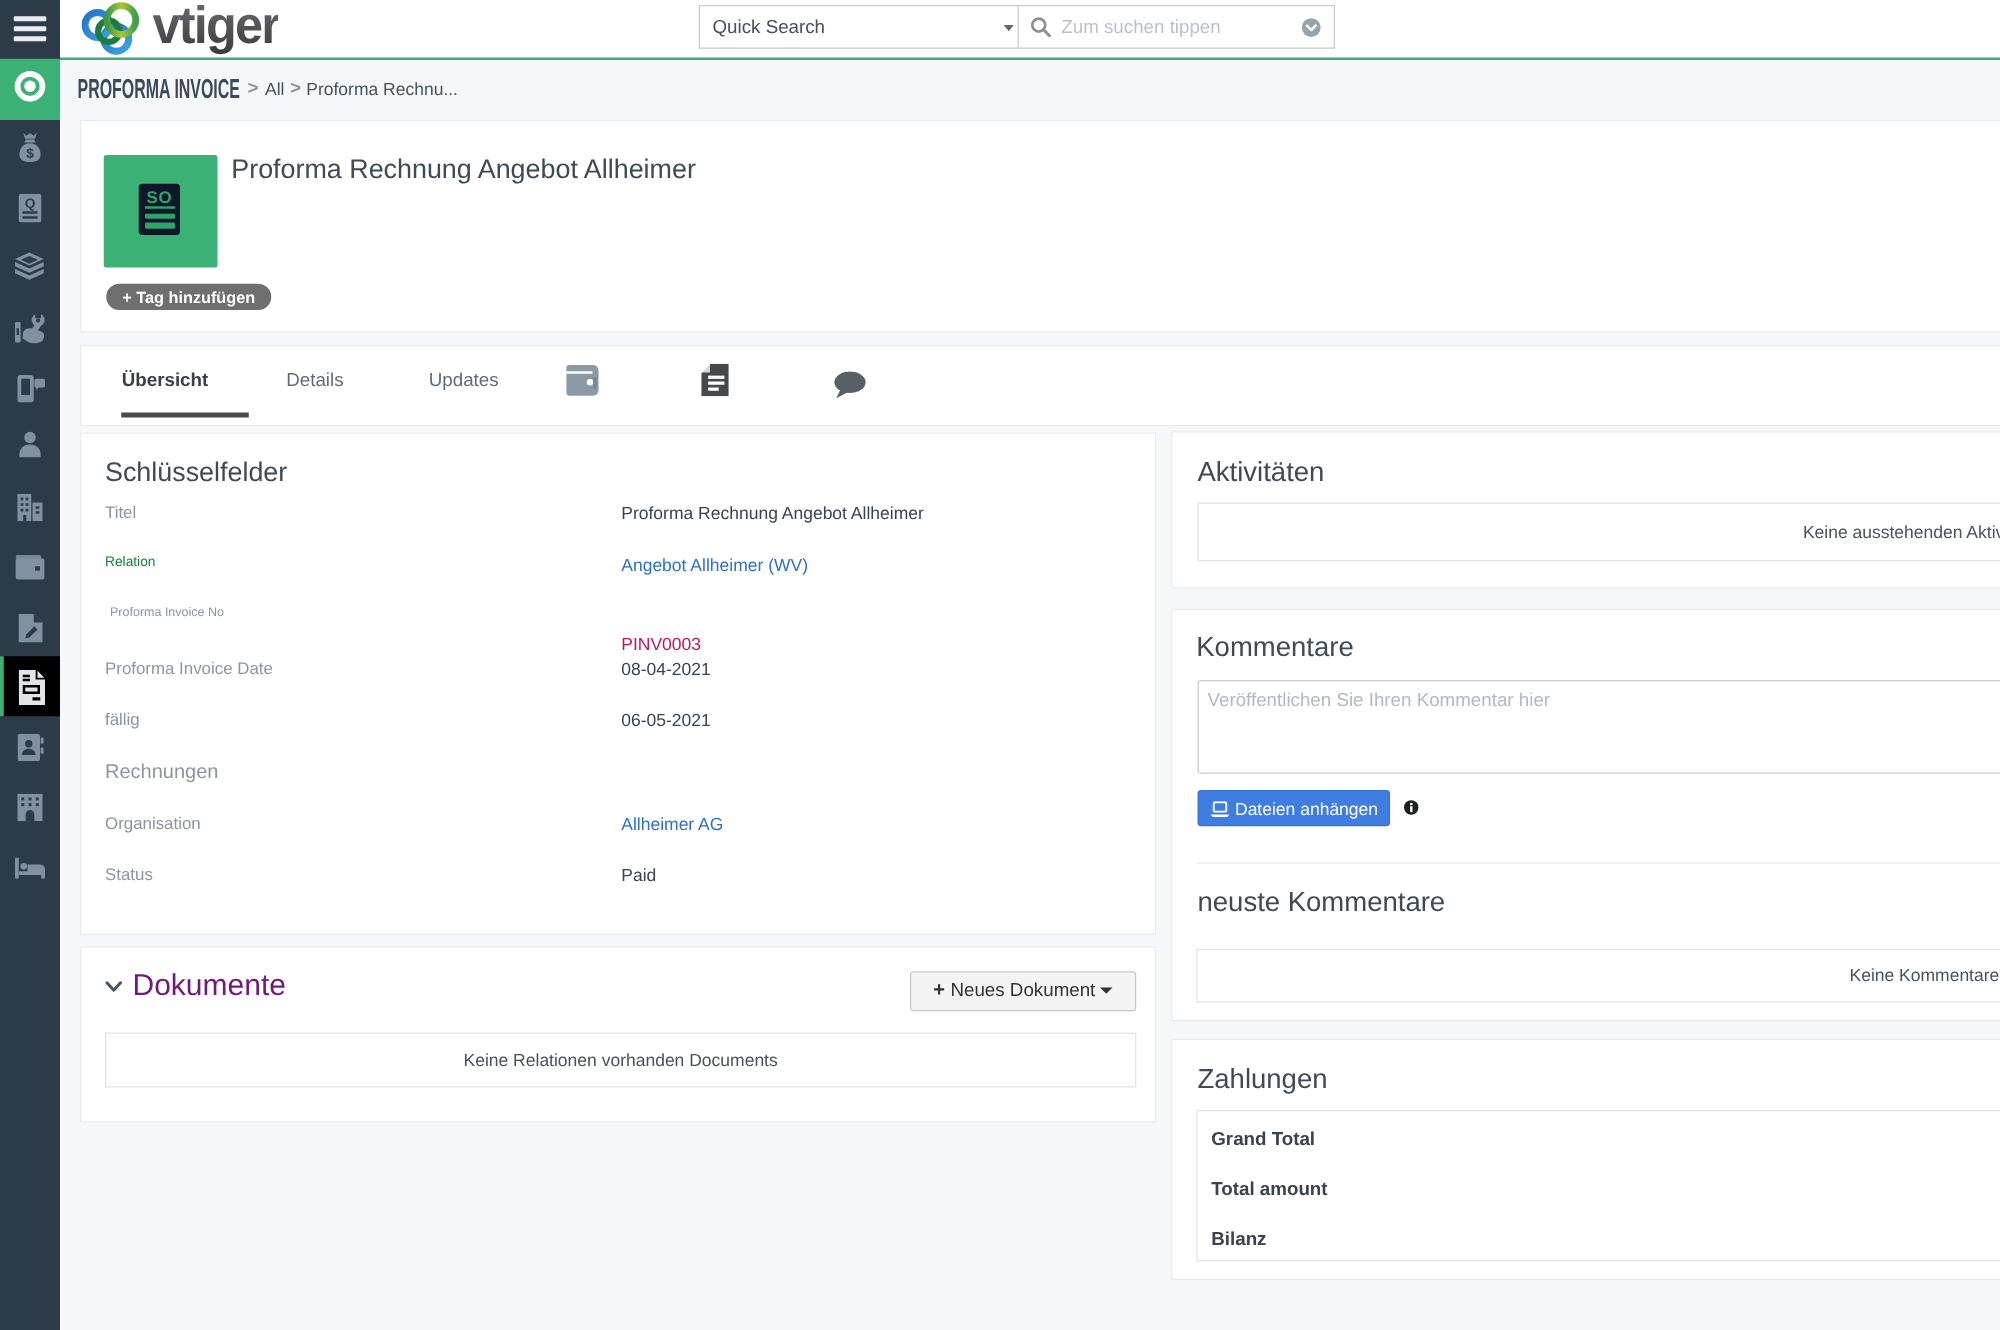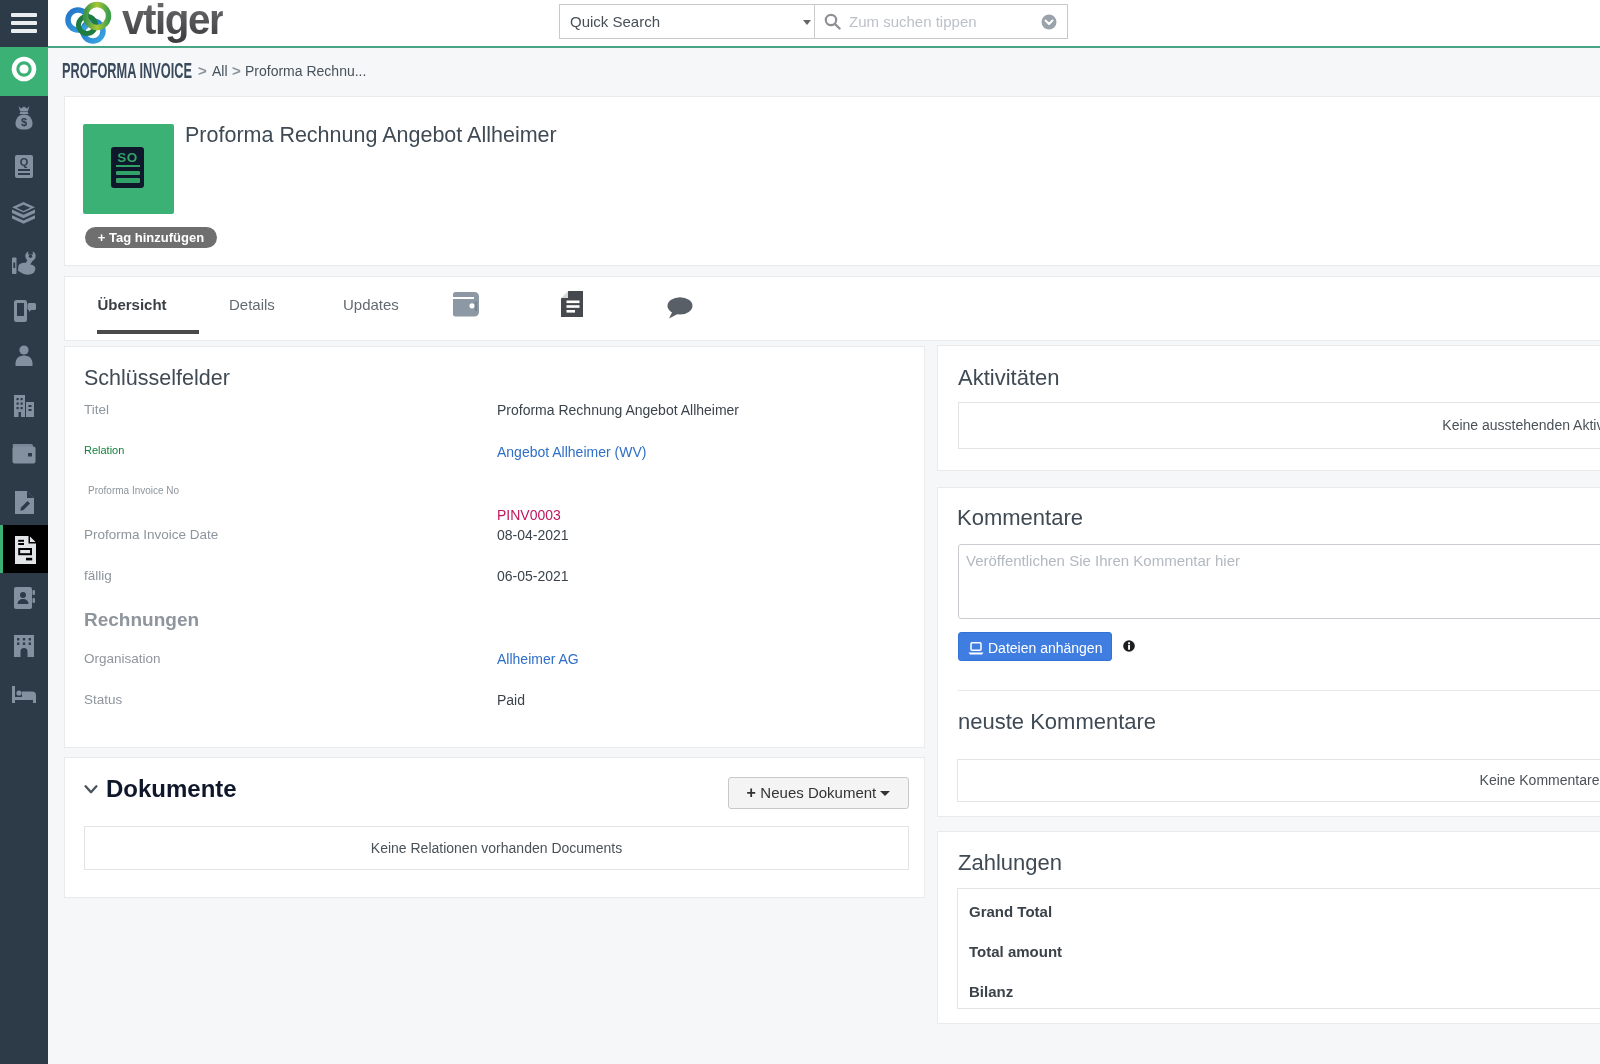--- a/index.html
+++ b/index.html
@@ -237,32 +237,32 @@
   <div class="abs" style="left:19px;top:55px;font-size:13.5px;color:#8e959d;">Titel</div>
   <div class="abs" style="left:432px;top:55px;font-size:14px;color:#3b444c;">Proforma Rechnung Angebot Allheimer</div>
   <div class="abs" style="left:19px;top:97px;font-size:11px;color:#15803d;">Relation</div>
   <div class="abs" style="left:432px;top:97px;font-size:14px;color:#2f6fc8;">Angebot Allheimer (WV)</div>
   <div class="abs" style="left:23px;top:138px;font-size:10px;color:#8e959d;">Proforma Invoice No</div>
   <div class="abs" style="left:432px;top:138px;font-size:14px;color:#be185d;margin-top:22px;">PINV0003</div>
   <div class="abs" style="left:19px;top:180px;font-size:13.5px;color:#8e959d;">Proforma Invoice Date</div>
   <div class="abs" style="left:432px;top:180px;font-size:14px;color:#3b444c;">08-04-2021</div>
   <div class="abs" style="left:19px;top:221px;font-size:13.5px;color:#8e959d;">fällig</div>
   <div class="abs" style="left:432px;top:221px;font-size:14px;color:#3b444c;">06-05-2021</div>
-  <div class="abs" style="left:19px;top:262px;font-size:19px;color:#8e959d;font-weight:bold;">Rechnungen</div>
+  <div class="abs" style="left:19px;top:262px;font-size:16px;color:#8e959d;">Rechnungen</div>
   <div class="abs" style="left:19px;top:304px;font-size:13.5px;color:#8e959d;">Organisation</div>
   <div class="abs" style="left:432px;top:304px;font-size:14px;color:#2f6fc8;">Allheimer AG</div>
   <div class="abs" style="left:19px;top:345px;font-size:13.5px;color:#8e959d;">Status</div>
   <div class="abs" style="left:432px;top:345px;font-size:14px;color:#3b444c;">Paid</div>
 </div>
 
 <div class="card" id="docs" style="left:64px;top:757px;width:861px;height:141px;">
   <svg class="abs" style="left:19px;top:26px;" width="14" height="11" viewBox="0 0 13 9">
     <path d="M1.5 1.5 L6.5 7 L11.5 1.5" fill="none" stroke="#4a545e" stroke-width="2.2" stroke-linecap="round" stroke-linejoin="round"></path>
   </svg>
-  <div class="abs" style="left:41px;top:17px;font-size:24px;color:#0f172a;font-weight:bold;">Dokumente</div>
+  <div class="abs" style="left:41px;top:17px;font-size:24px;color:#701a75;">Dokumente</div>
   <div class="abs" style="left:663px;top:19px;width:181px;height:32px;background:#f4f4f4;border:1px solid #c8c8c8;border-radius:3px;line-height:30px;text-align:center;">
     <span style="font-size:16px;font-weight:bold;color:#333;">+</span>
     <span style="font-size:15px;color:#333;"> Neues Dokument </span>
     <span style="display:inline-block;width:0;height:0;border-left:5px solid transparent;border-right:5px solid transparent;border-top:5px solid #333;vertical-align:2px;"></span>
   </div>
   <div class="ibox" style="left:19px;top:68px;width:825px;height:44px;line-height:42px;text-align:center;font-size:14px;color:#4a5258;">Keine Relationen vorhanden Documents</div>
 </div>
 
 <div class="card" id="activ" style="left:937px;top:345px;width:1205px;height:126px;">
   <div class="hdr abs" style="left:20px;top:19px;text-align:center;">Aktivitäten</div>

